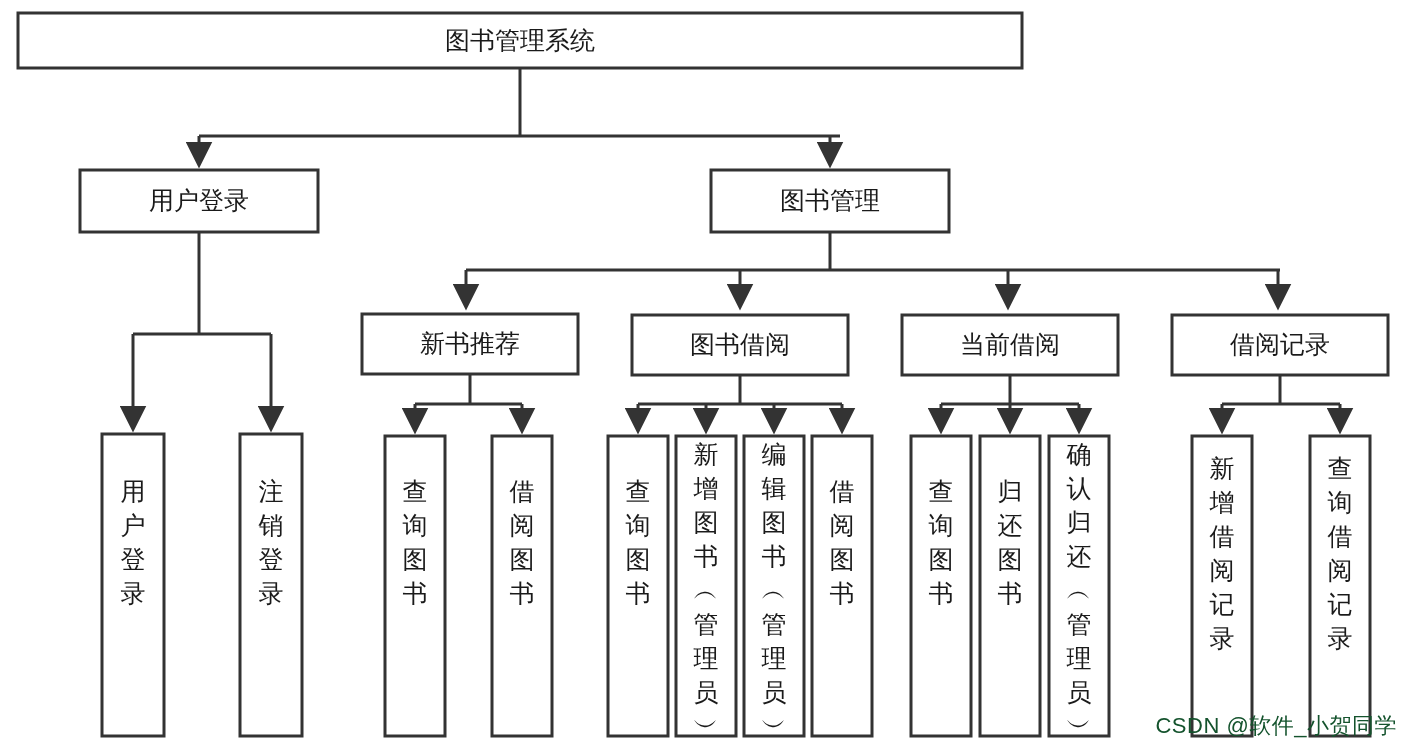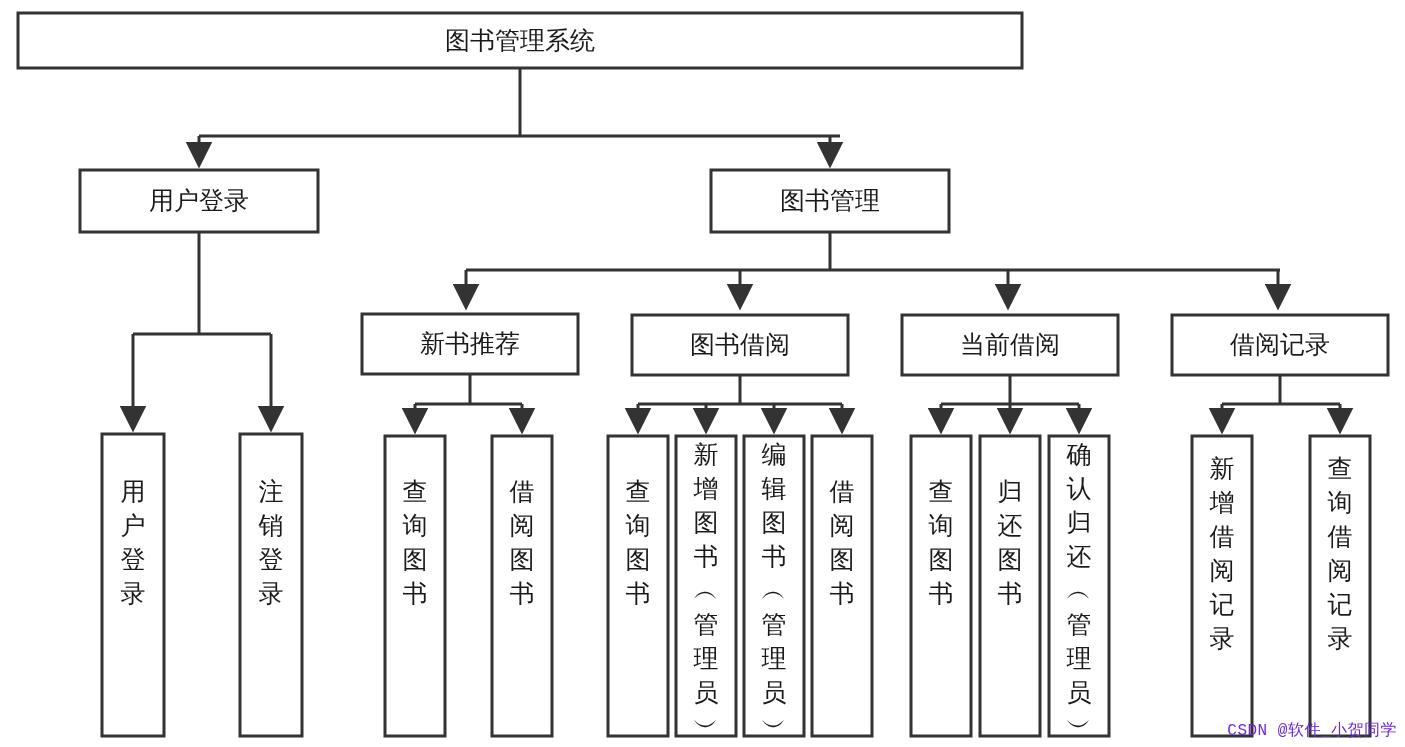--- a/index.html
+++ b/index.html
@@ -46,23 +46,23 @@
     fill: none;
   }
   .arrow-head {
     fill: #333333;
     stroke: none;
   }
   .watermark {
     position: absolute;
     right: 8px;
     bottom: 6px;
-    font-family: Liberation Mono, monospace;
-    font-size: 16px;
-    color: #6d28d9;
+    font-family: Liberation Sans, sans-serif;
+    font-size: 22px;
+    color: #14532d;
     white-space: nowrap;
     letter-spacing: 0.5px;
     user-select: none;
   }
 </style>
 </head>
 <body>
 
 <svg id="diagram" viewBox="0 0 1405 747">
 

